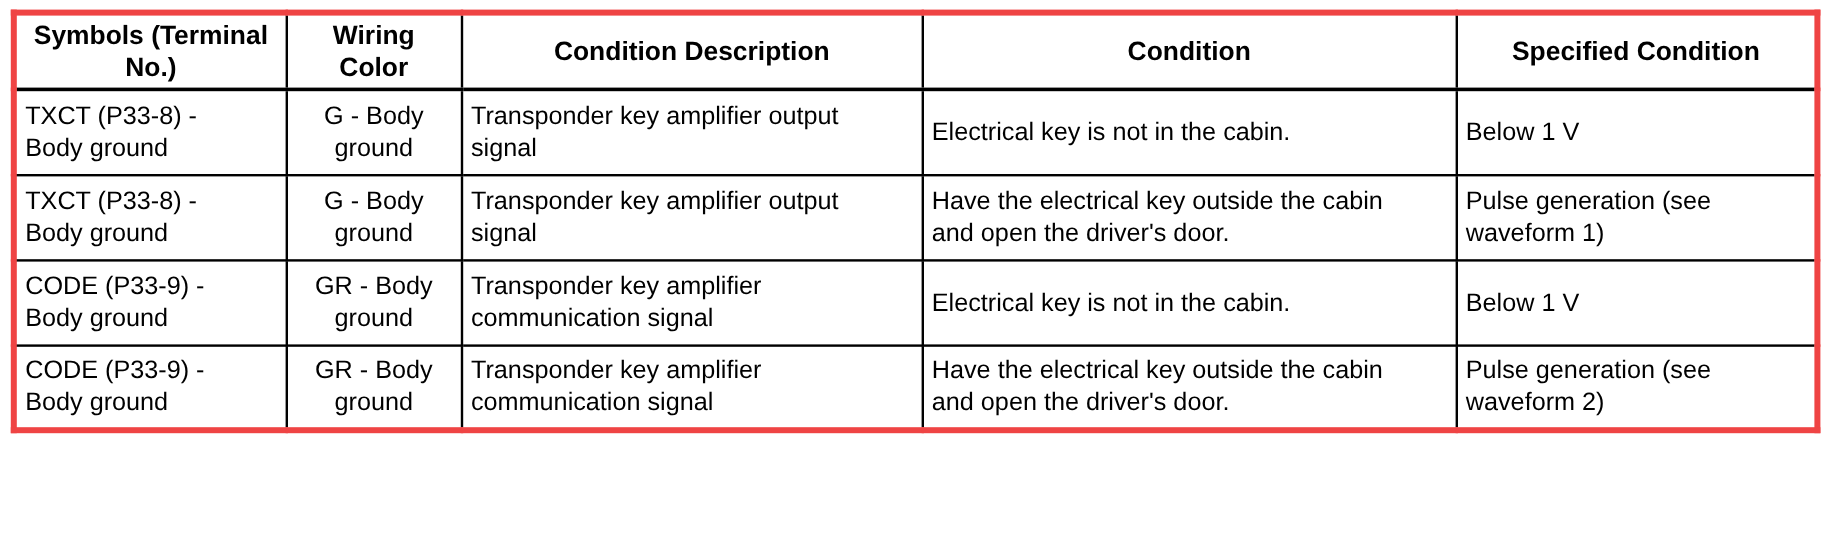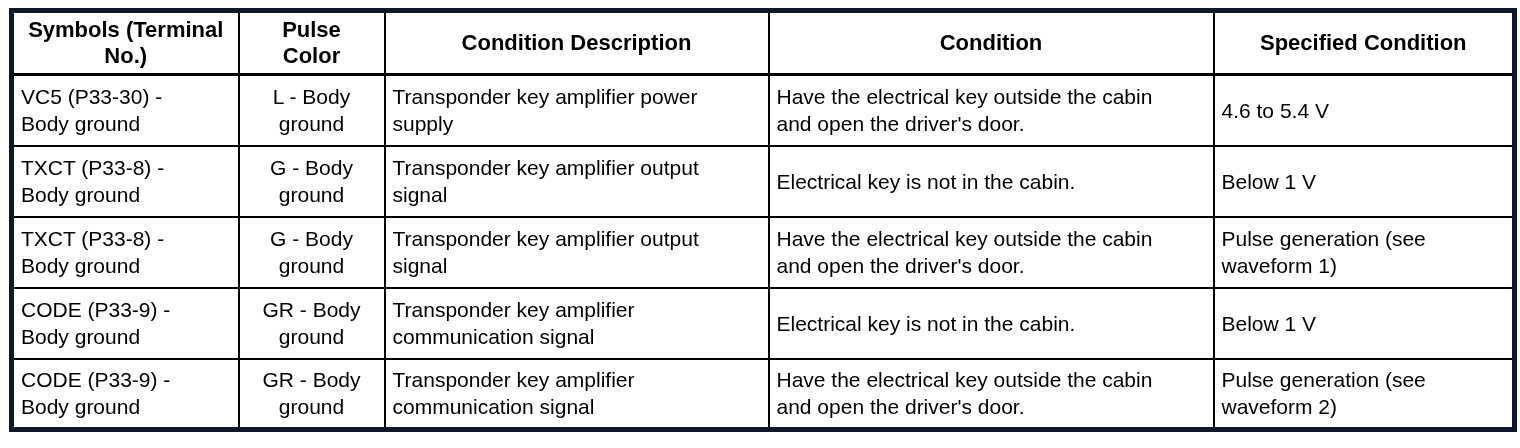--- a/index.html
+++ b/index.html
@@ -20,21 +20,21 @@
   }
   table.spec {
     position: absolute;
     left: 9px;
     top: 8px;
     width: 1503px;
     border-collapse: collapse;
     table-layout: fixed;
     background: #ffffff;
   }
-  table.spec { border: 5px solid #0f172a; }
+  table.spec { border: 5px solid #ef4444; }
   .spec th, .spec td {
     border: 2px solid #000;
     white-space: pre-line;
     overflow: hidden;
   }
   .spec th {
     height: 64px;
     font-size: 22px;
     font-weight: bold;
     line-height: 26px;
@@ -67,39 +67,28 @@
       <col style="width:227px">
       <col style="width:146px">
       <col style="width:384px">
       <col style="width:445px">
       <col style="width:301px">
     </colgroup>
     <thead>
       <tr>
         <th>Symbols (Terminal
 No.)</th>
-        <th>Pulse
+        <th>Wiring
 Color</th>
         <th>Condition Description</th>
         <th>Condition</th>
         <th>Specified Condition</th>
       </tr>
     </thead>
     <tbody>
-      <tr>
-        <td>VC5 (P33-30) -
-Body ground</td>
-        <td class="c-wiring">L - Body
-ground</td>
-        <td>Transponder key amplifier power
-supply</td>
-        <td>Have the electrical key outside the cabin
-and open the driver's door.</td>
-        <td>4.6 to 5.4 V</td>
-      </tr>
       <tr>
         <td>TXCT (P33-8) -
 Body ground</td>
         <td class="c-wiring">G - Body
 ground</td>
         <td>Transponder key amplifier output
 signal</td>
         <td>Electrical key is not in the cabin.</td>
         <td>Below 1 V</td>
       </tr>

